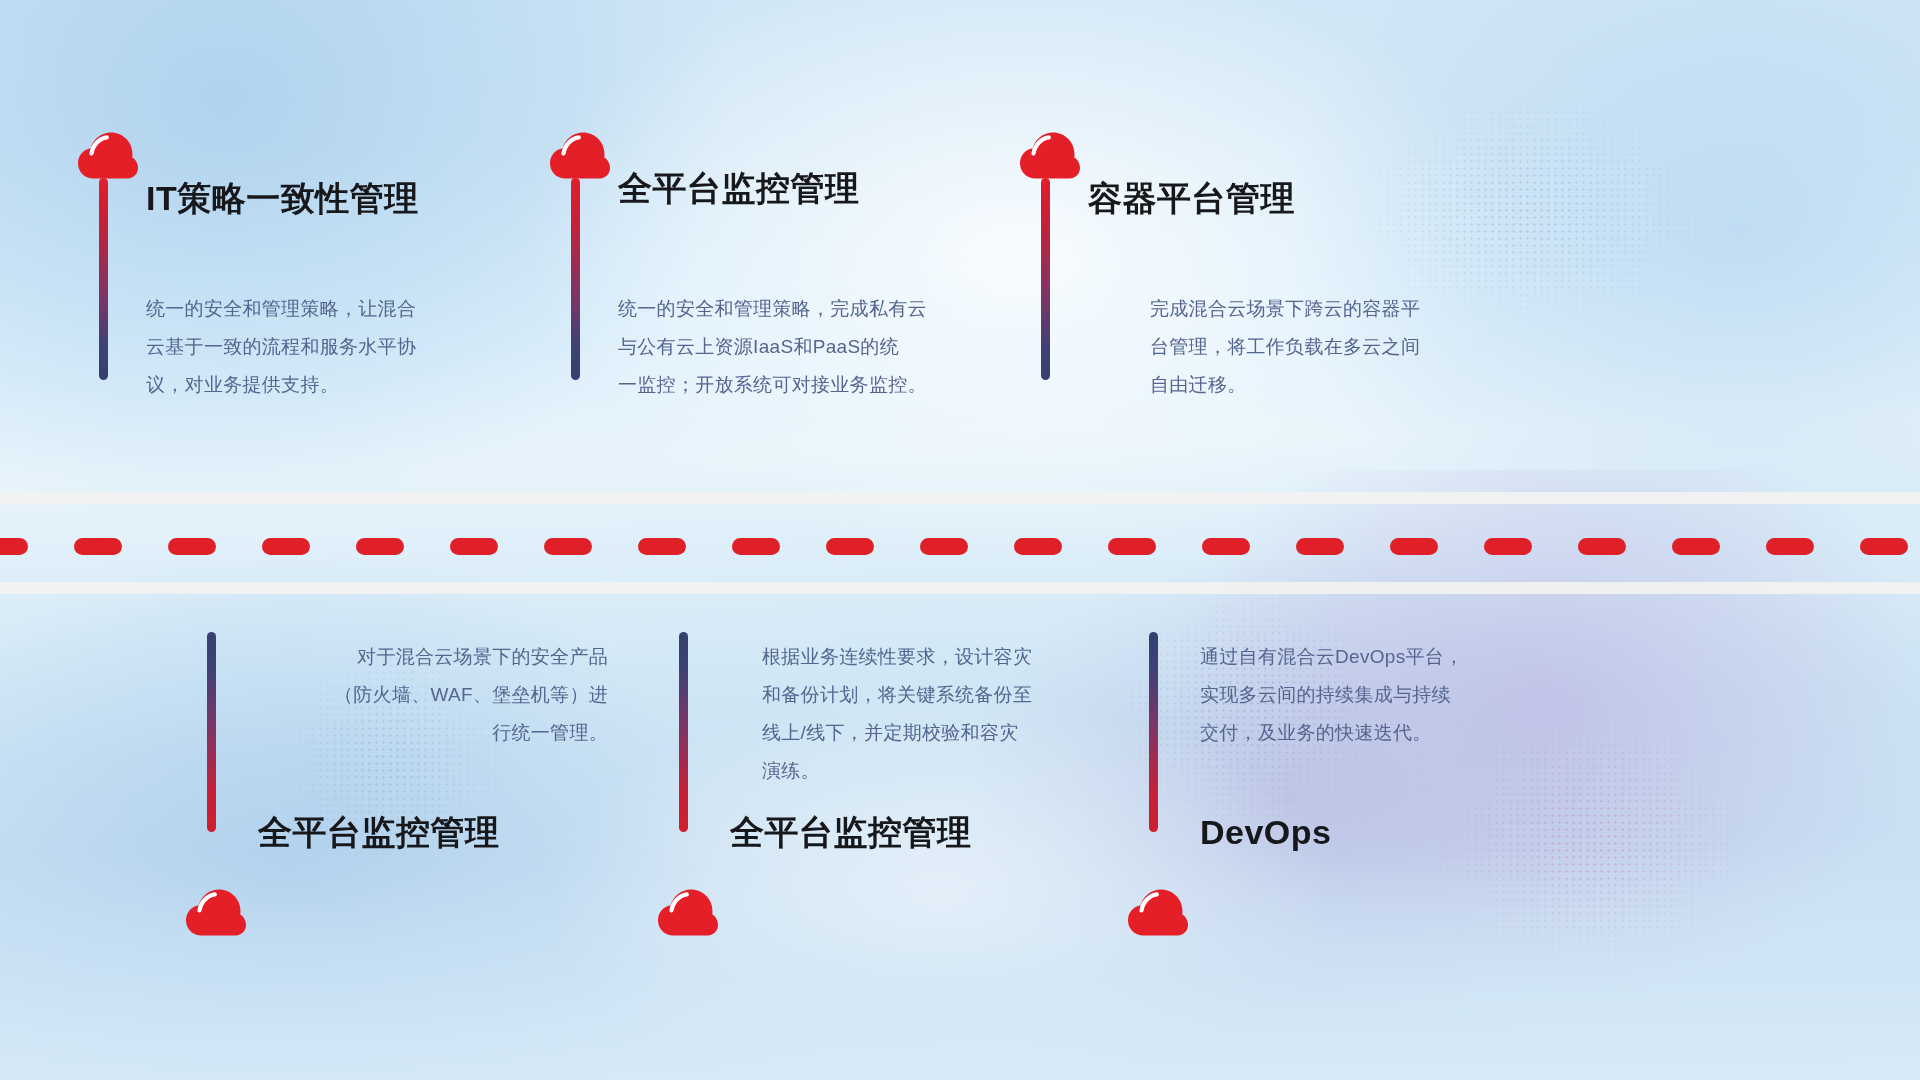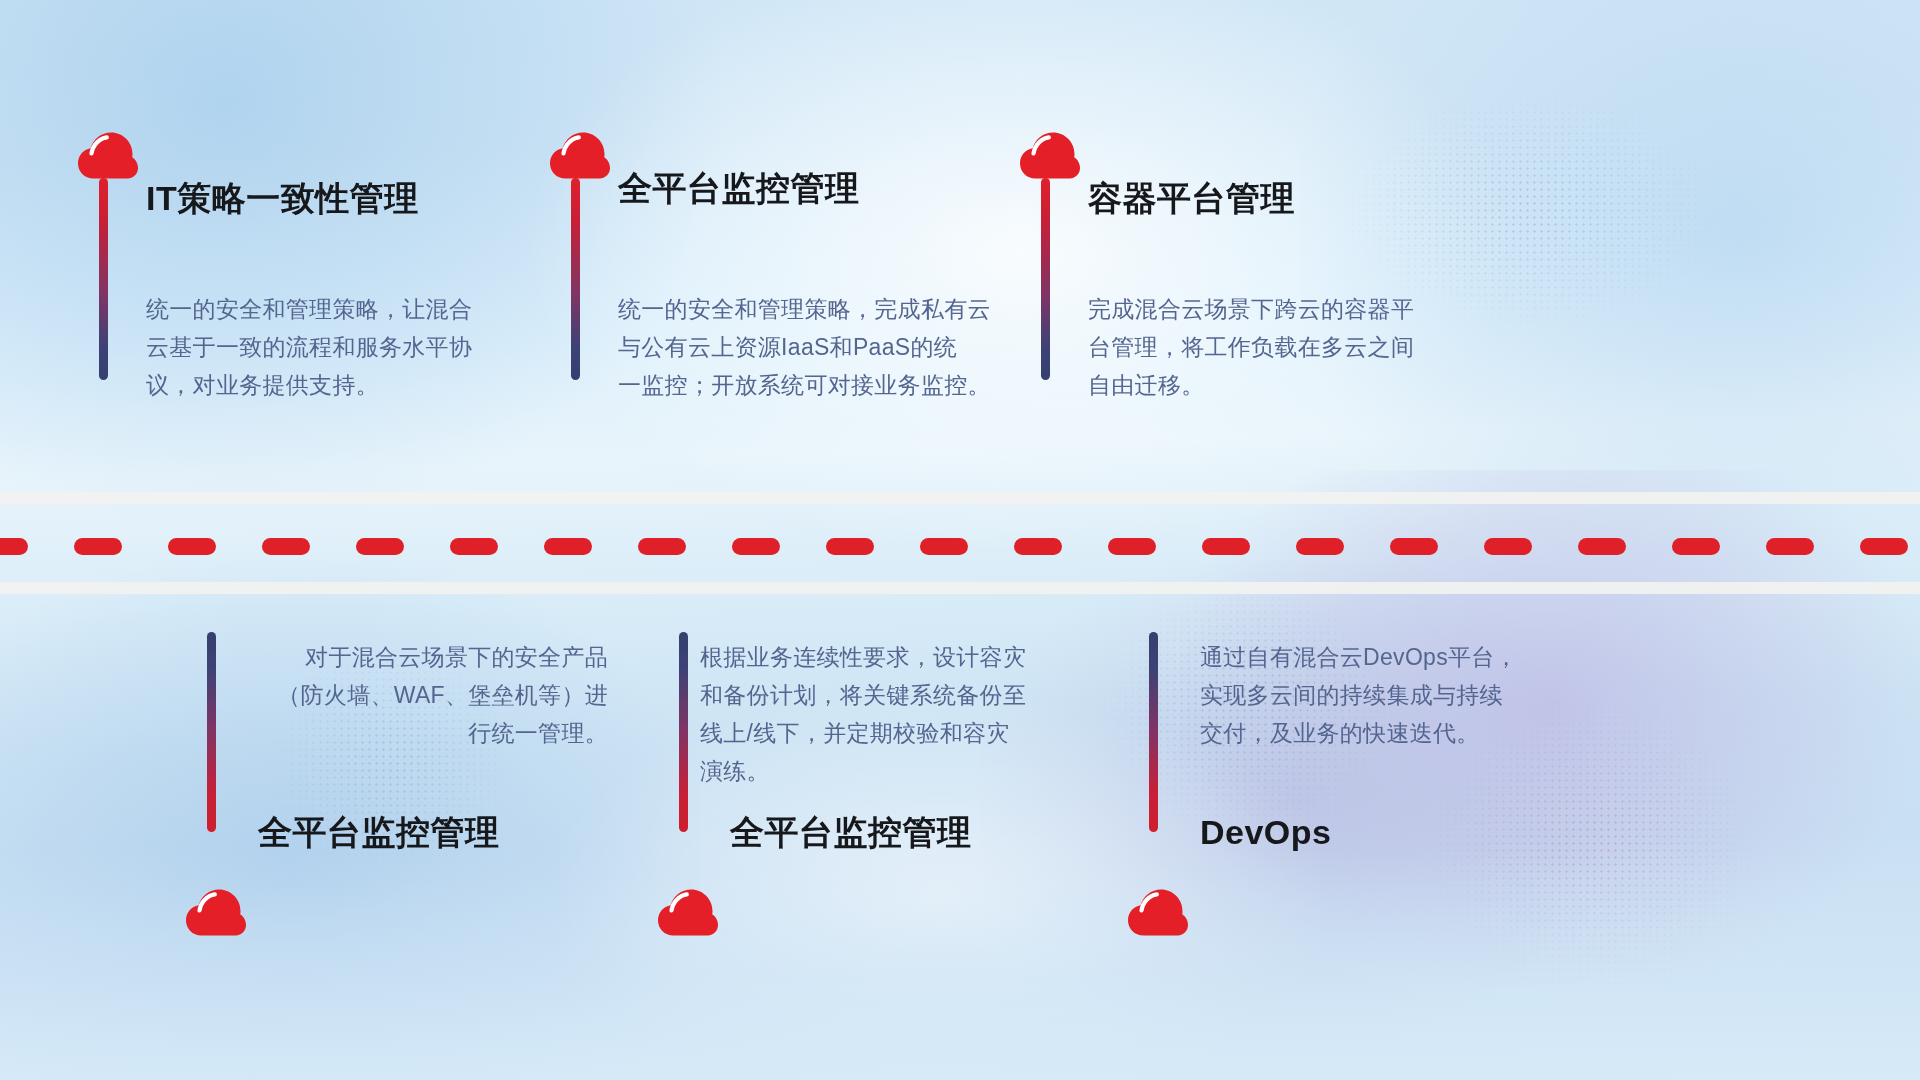--- a/index.html
+++ b/index.html
@@ -145,21 +145,21 @@
     font-size: 34px;
     font-weight: 700;
     color: #17181c;
     letter-spacing: 0.5px;
     white-space: nowrap;
     line-height: 1.2;
   }
 
   .body-text {
     position: absolute;
-    font-size: 23px;
+    font-size: 19px;
     line-height: 38px;
     color: #54658f;
     letter-spacing: 0.3px;
     white-space: pre-line;
   }
 </style>
 </head>
 <body>
 
 <div id="stage">
@@ -230,40 +230,40 @@
 一监控；开放系统可对接业务监控。</div>
   </div>
 
   <div class="item">
     <svg class="cloud-icon" style="left:1019px; top:131px;" viewBox="0 0 62 48">
       <path d="M16.5 47.5 C7.4 47.5 1 40.6 1 32.2 C1 24.6 6.4 18.3 13.6 17.2 C16.1 8.2 24.3 1.5 34.1 1.5 C45.9 1.5 55.5 11.1 55.5 22.9 C55.5 24.0 55.4 25.1 55.2 26.2 C58.8 28.6 61 32.6 61 37.1 C61 42.8 56.6 47.5 50.9 47.5 Z" fill="#e41f28"></path>
       <path d="M14.5 22.5 C15.8 14.0 22.0 7.6 29.8 6.4" fill="none" stroke="#ffffff" stroke-width="4.2" stroke-linecap="round"></path>
     </svg>
     <div class="stem stem-top" style="left:1041px; top:178px; height:202px;"></div>
     <div class="title" style="left:1088px; top:178px;">容器平台管理</div>
-    <div class="body-text" style="left:1088px; top:290px; width:370px;">完成混合云场景下跨云的容器平
+    <div class="body-text" style="left:1150px; top:290px; width:370px;">完成混合云场景下跨云的容器平
 台管理，将工作负载在多云之间
 自由迁移。</div>
   </div>
 
   <div class="item">
     <div class="stem stem-bottom" style="left:207px; top:632px; height:200px;"></div>
     <div class="body-text" style="left:258px; top:638px; width:350px;text-align:right;">对于混合云场景下的安全产品
 （防火墙、WAF、堡垒机等）进
 行统一管理。</div>
     <div class="title" style="left:258px; top:812px;">全平台监控管理</div>
     <svg class="cloud-icon" style="left:185px; top:888px;" viewBox="0 0 62 48">
       <path d="M16.5 47.5 C7.4 47.5 1 40.6 1 32.2 C1 24.6 6.4 18.3 13.6 17.2 C16.1 8.2 24.3 1.5 34.1 1.5 C45.9 1.5 55.5 11.1 55.5 22.9 C55.5 24.0 55.4 25.1 55.2 26.2 C58.8 28.6 61 32.6 61 37.1 C61 42.8 56.6 47.5 50.9 47.5 Z" fill="#e41f28"></path>
       <path d="M14.5 22.5 C15.8 14.0 22.0 7.6 29.8 6.4" fill="none" stroke="#ffffff" stroke-width="4.2" stroke-linecap="round"></path>
     </svg>
   </div>
 
   <div class="item">
     <div class="stem stem-bottom" style="left:679px; top:632px; height:200px;"></div>
-    <div class="body-text" style="left:700px; top:638px; width:350px;">根据业务连续性要求，设计容灾
+    <div class="body-text" style="left:762px; top:638px; width:350px;">根据业务连续性要求，设计容灾
 和备份计划，将关键系统备份至
 线上/线下，并定期校验和容灾
 演练。</div>
     <div class="title" style="left:730px; top:812px;">全平台监控管理</div>
     <svg class="cloud-icon" style="left:657px; top:888px;" viewBox="0 0 62 48">
       <path d="M16.5 47.5 C7.4 47.5 1 40.6 1 32.2 C1 24.6 6.4 18.3 13.6 17.2 C16.1 8.2 24.3 1.5 34.1 1.5 C45.9 1.5 55.5 11.1 55.5 22.9 C55.5 24.0 55.4 25.1 55.2 26.2 C58.8 28.6 61 32.6 61 37.1 C61 42.8 56.6 47.5 50.9 47.5 Z" fill="#e41f28"></path>
       <path d="M14.5 22.5 C15.8 14.0 22.0 7.6 29.8 6.4" fill="none" stroke="#ffffff" stroke-width="4.2" stroke-linecap="round"></path>
     </svg>
   </div>
 

